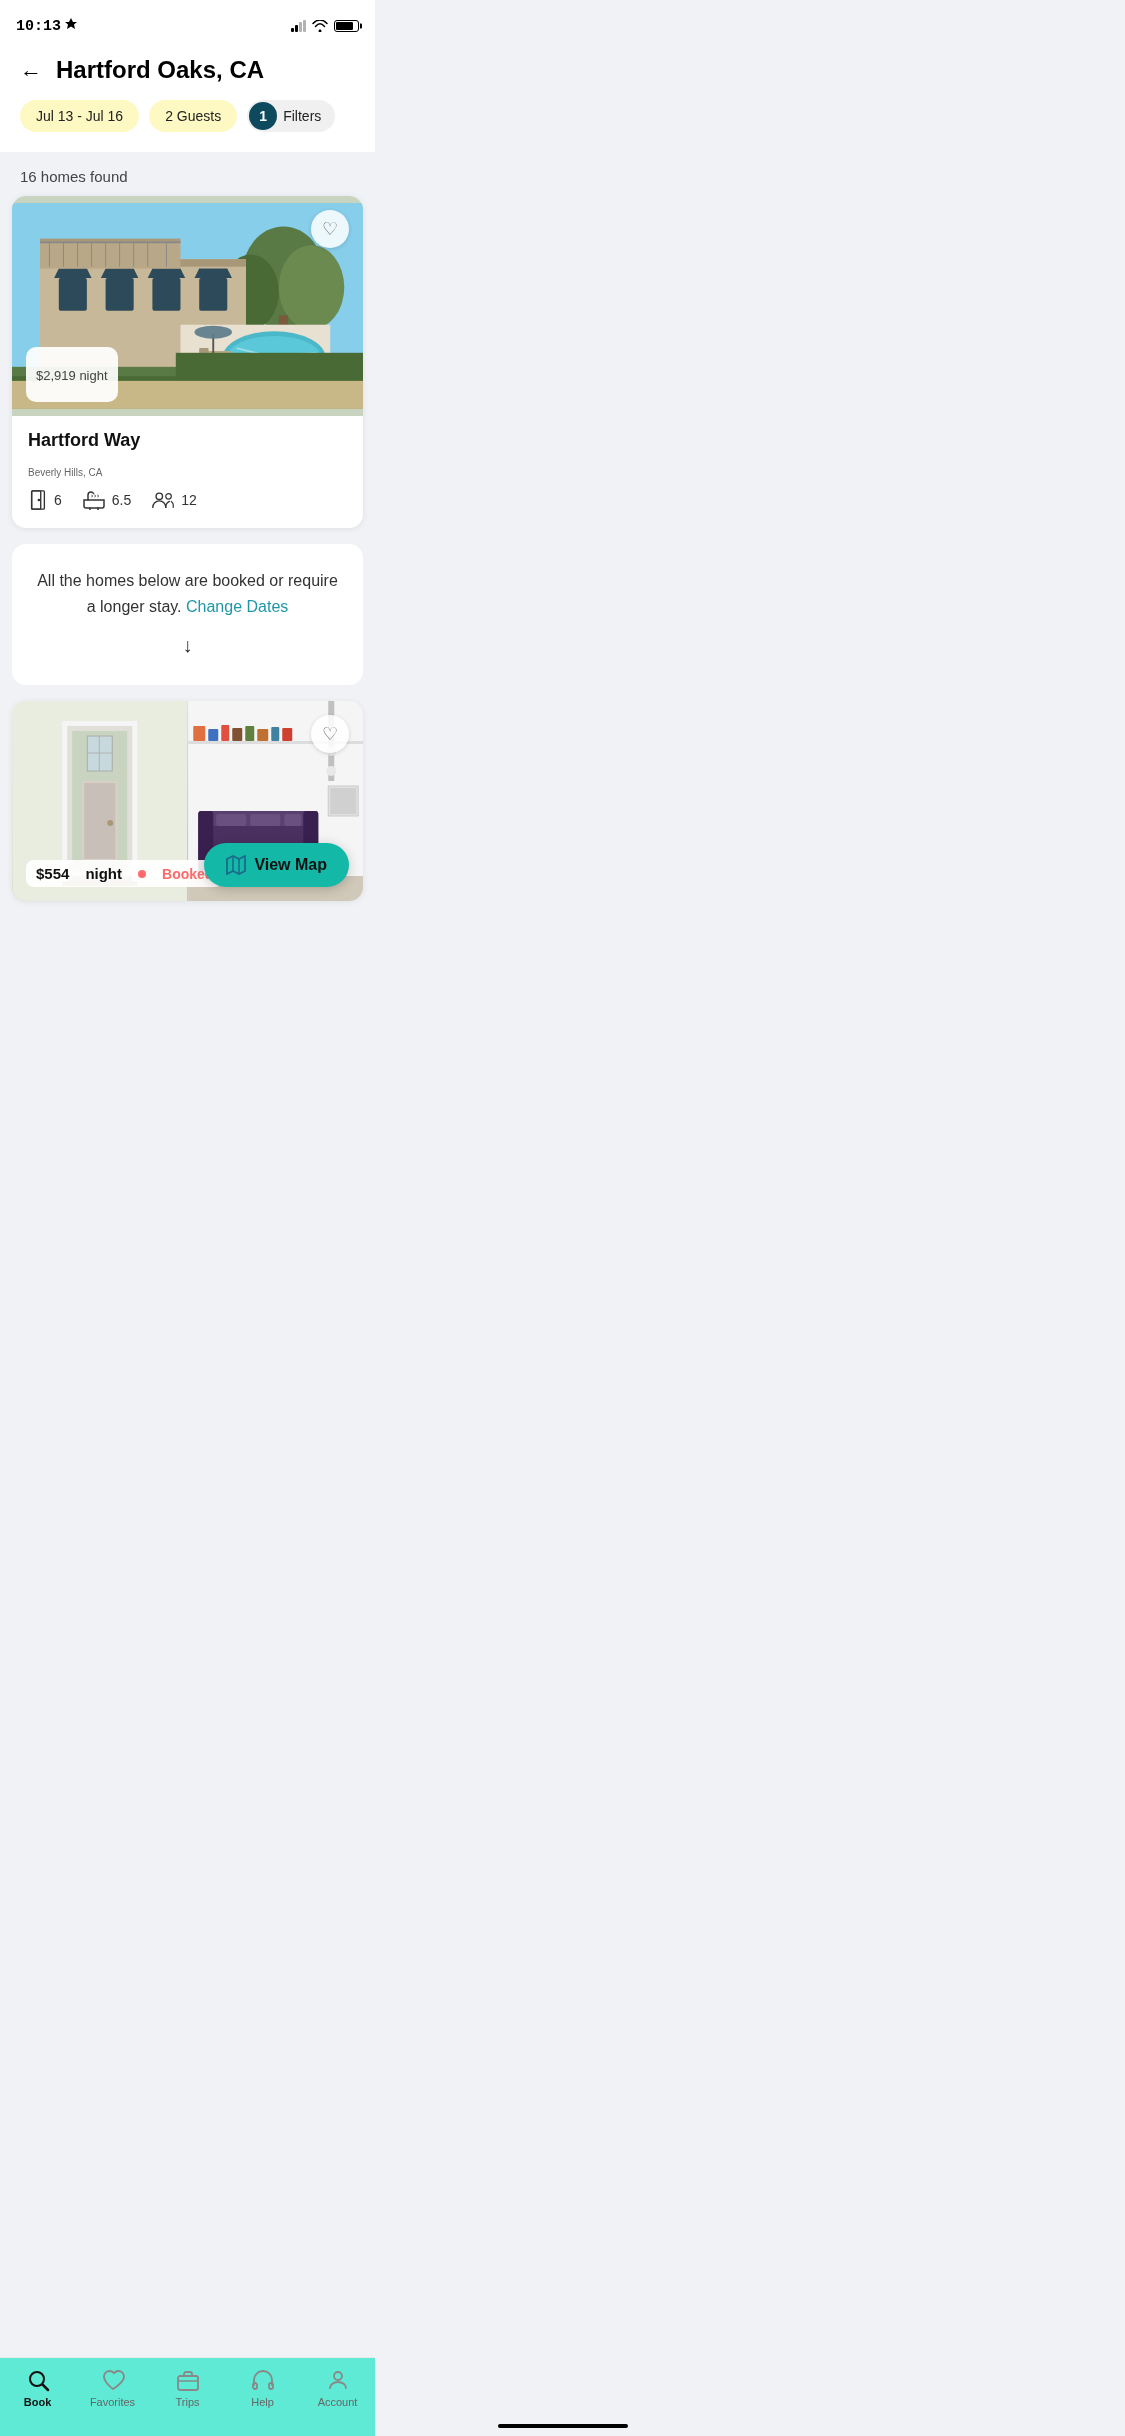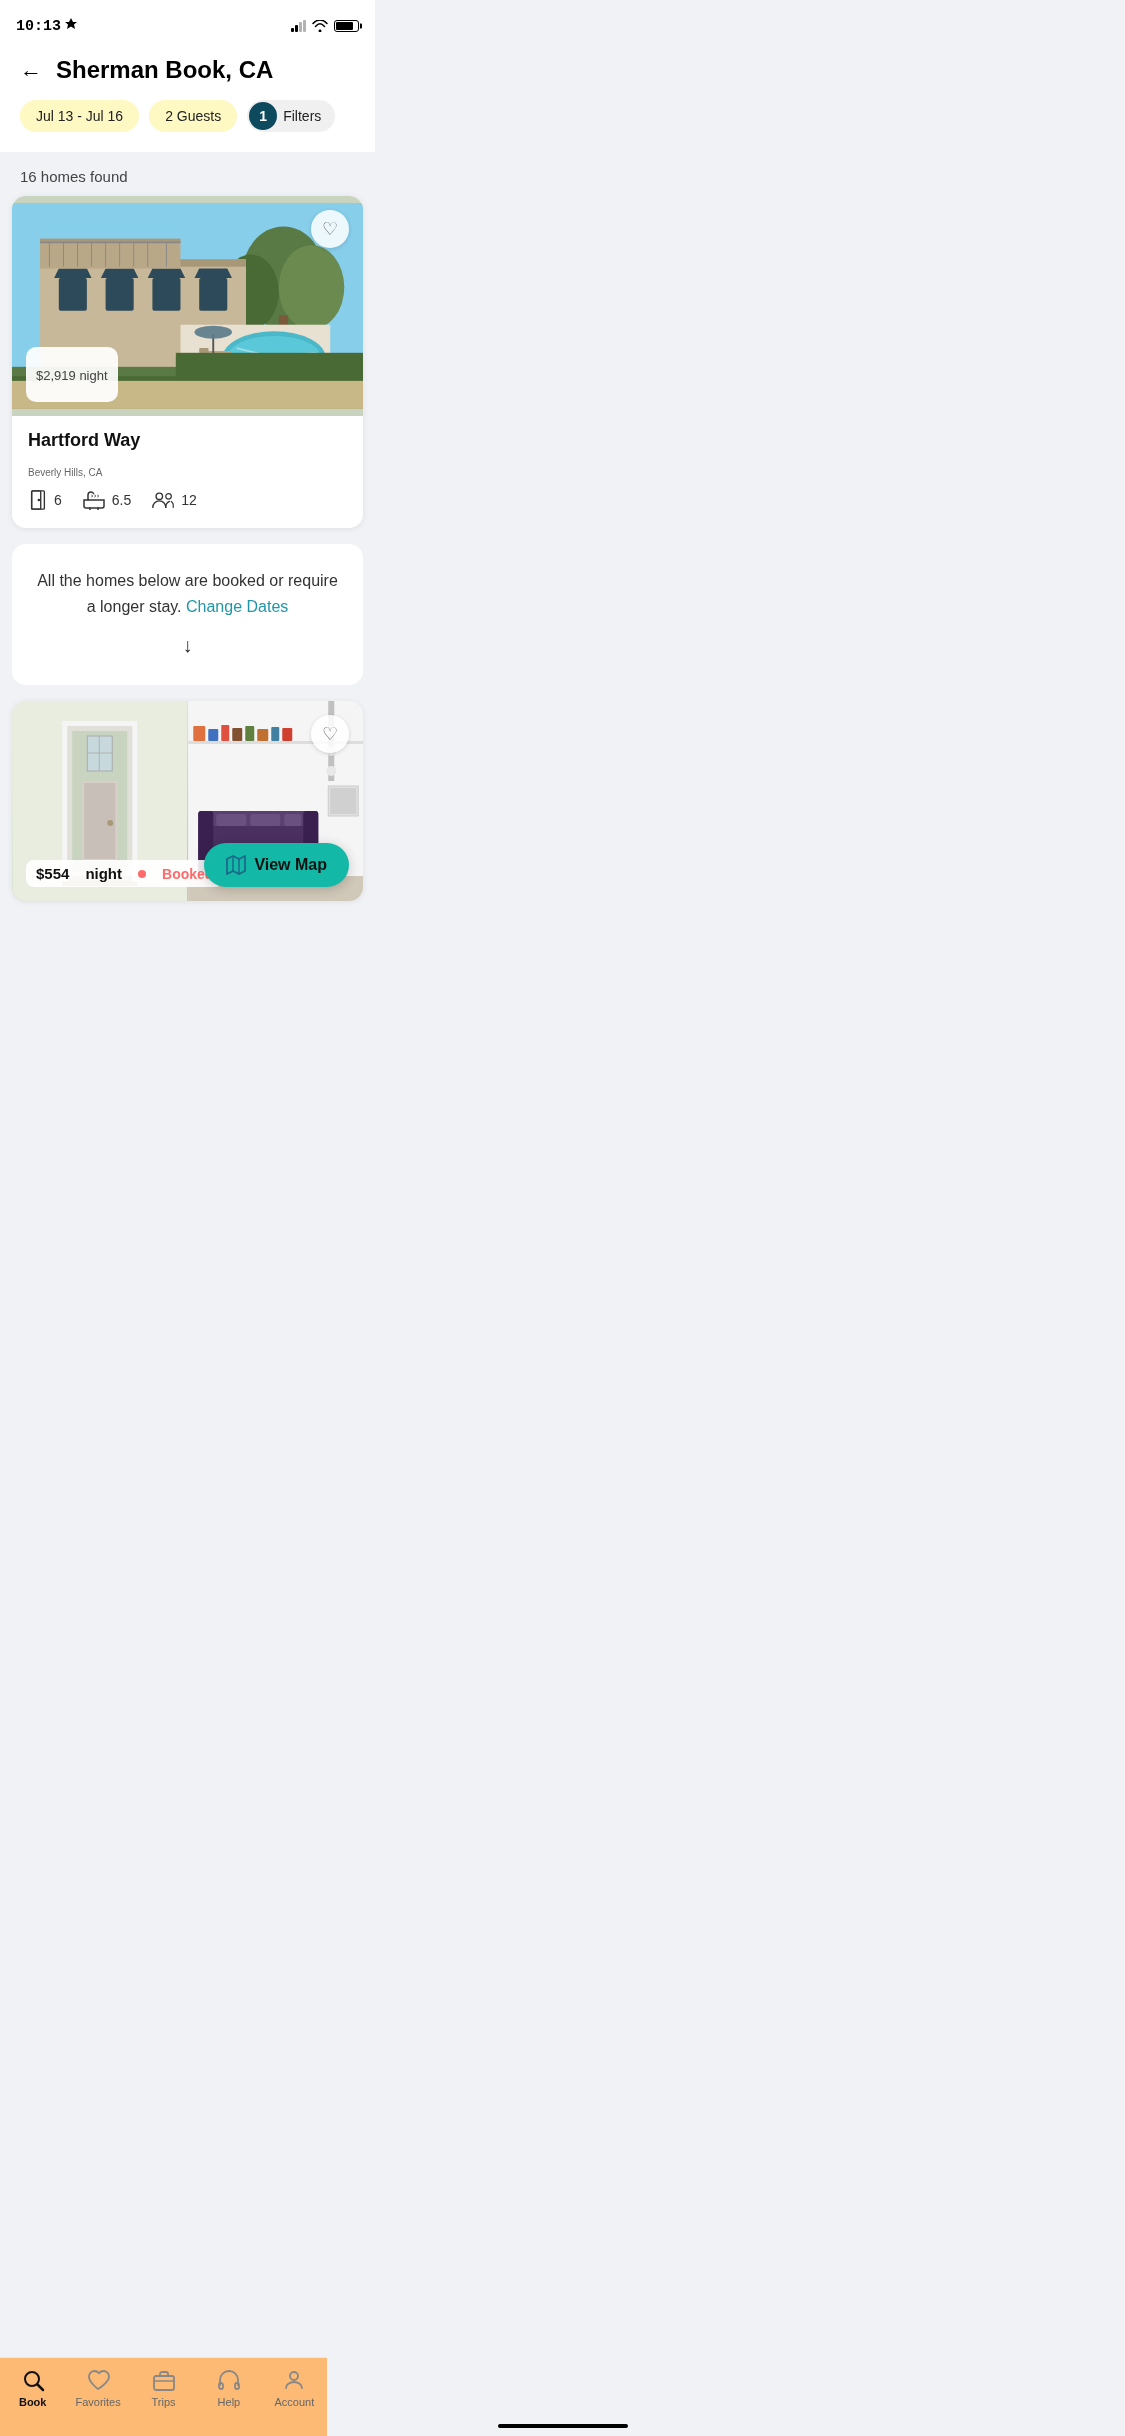--- a/index.html
+++ b/index.html
@@ -361,22 +361,22 @@
       box-shadow: 0 2px 12px rgba(0,0,0,0.2);
       cursor: pointer;
       z-index: 20;
     }
 
     
     .bottom-nav {
       position: fixed;
       bottom: 0;
       left: 0;
-      width: 327px;
-      background: #fdba74;
+      width: 375px;
+      background: #5eead4;
       border-top: 1px solid #e8e8e8;
       display: flex;
       justify-content: center;
       align-items: center;
       padding: 10px 0 28px;
       z-index: 100;
     }
 
     .nav-item {
       display: flex;
@@ -456,21 +456,21 @@
     </svg>
     <div class="battery-icon">
       <div class="battery-fill"></div>
     </div>
   </div>
 </div>
 
 <div class="header">
   <div class="header-title-row">
     <span class="back-arrow">←</span>
-    <span class="header-title">Sherman Book, CA</span>
+    <span class="header-title">Hartford Oaks, CA</span>
   </div>
   <div class="filter-pills">
     <div class="pill">Jul 13 - Jul 16</div>
     <div class="pill">2 Guests</div>
     <div class="filter-pill-group">
       <div class="filter-badge">1</div>
       <div class="filter-label">Filters</div>
     </div>
   </div>
 </div>

